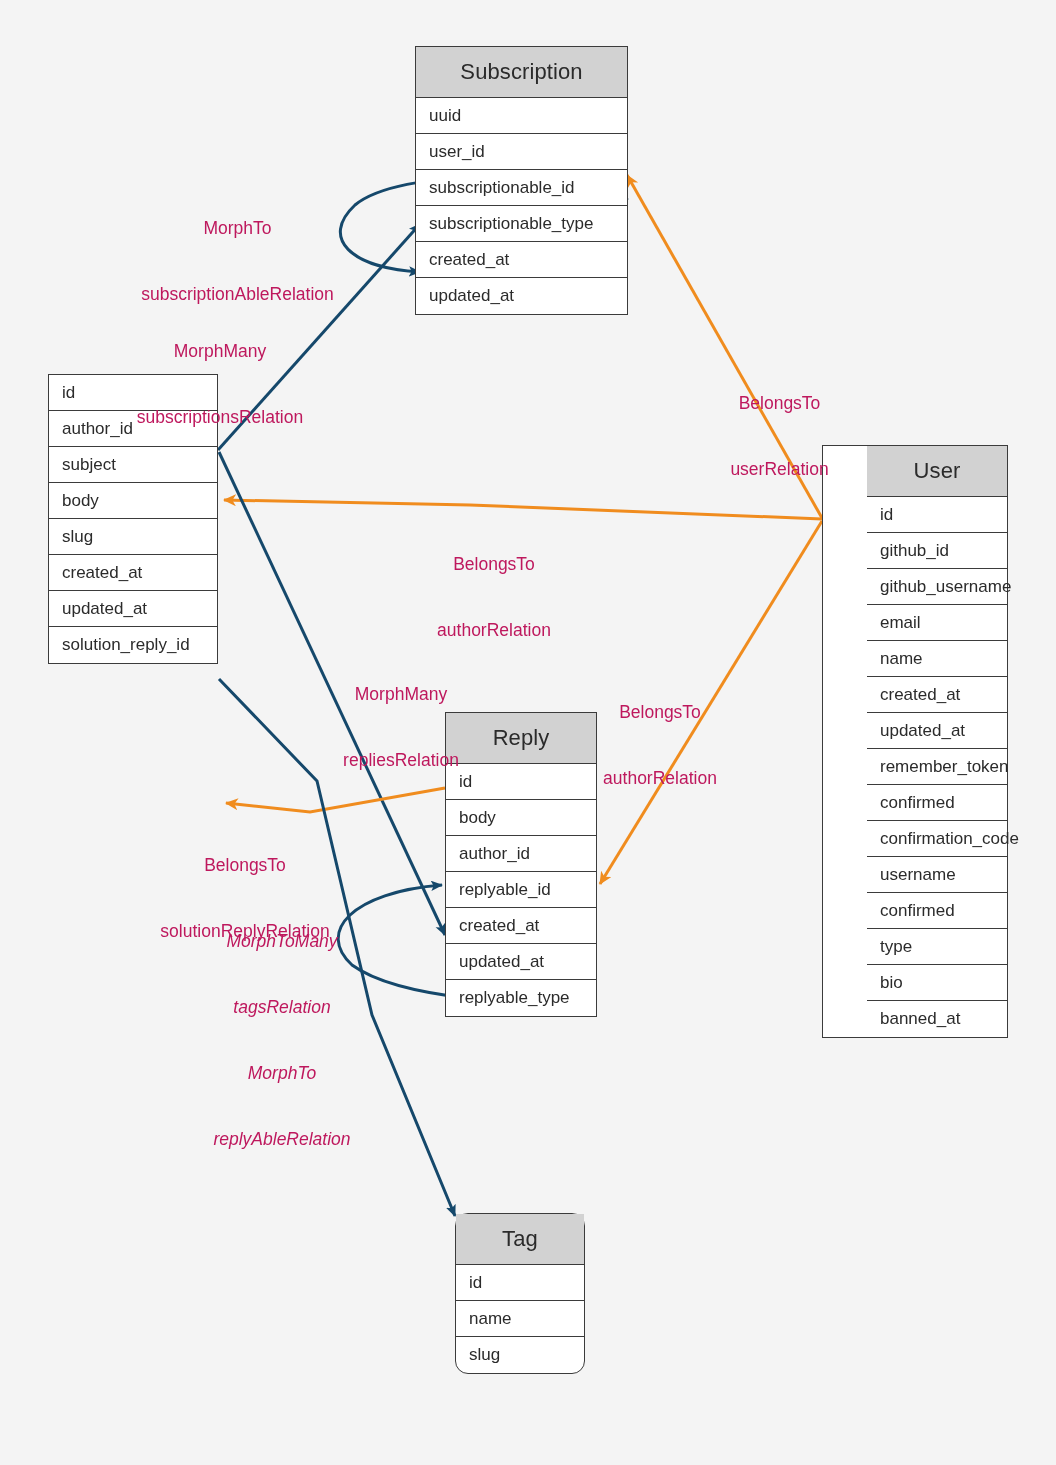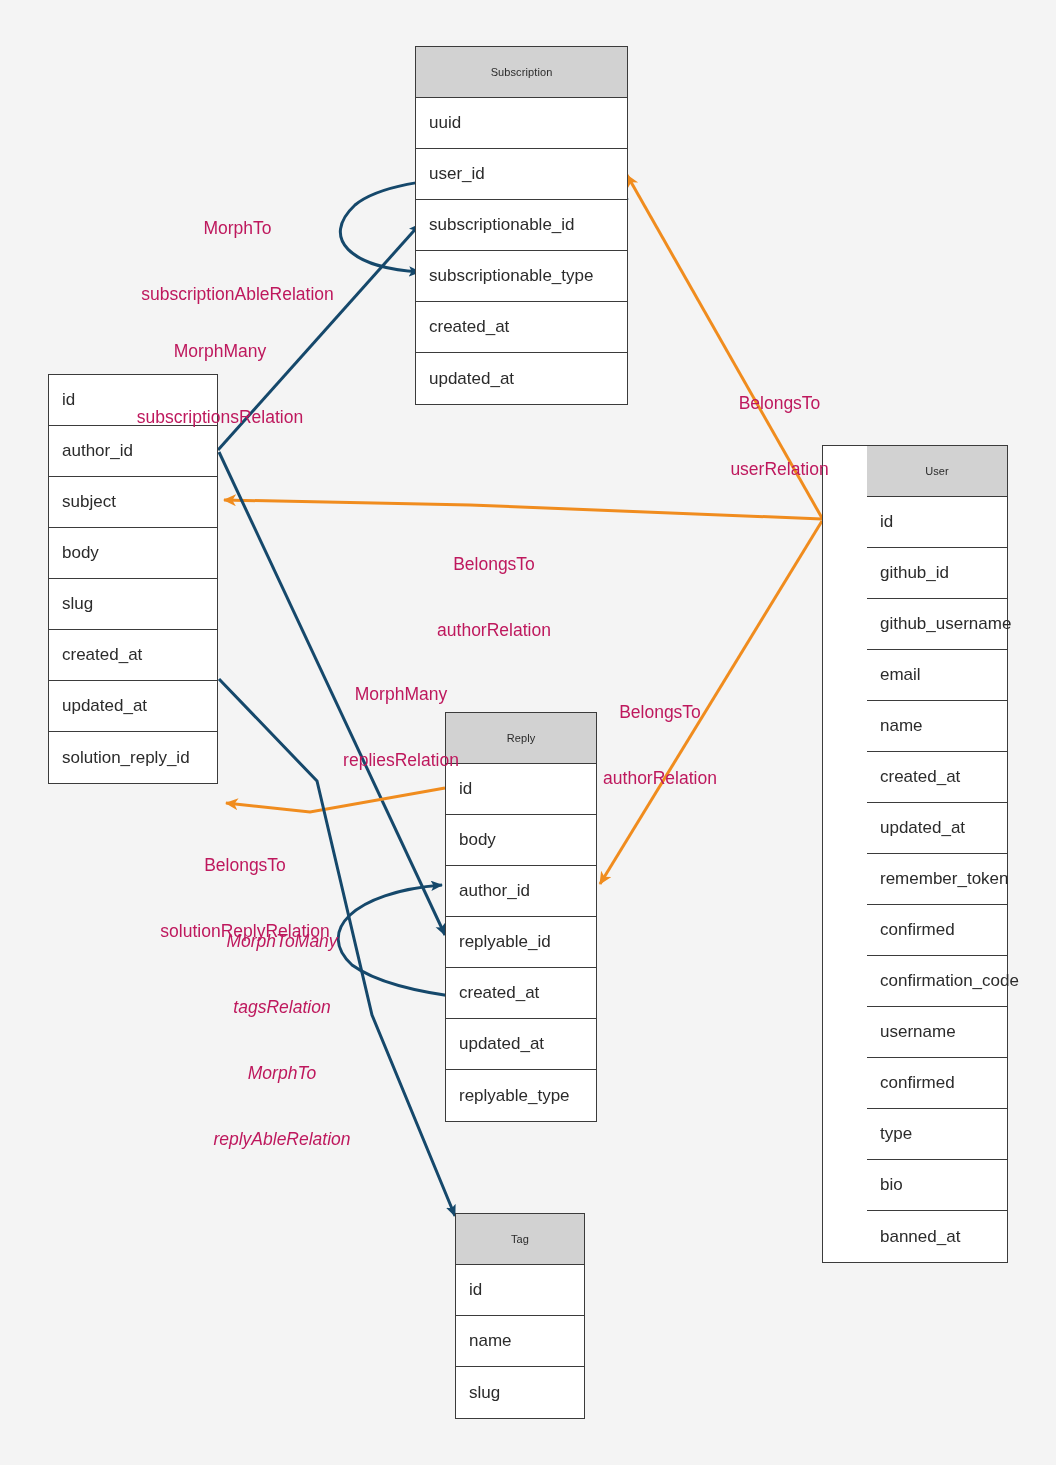--- a/index.html
+++ b/index.html
@@ -26,26 +26,26 @@
     border: 1.6px solid #3b3b3b;
     background: #ffffff;
   }
   .entity .ent-header {
     height: 51px;
     background: #d2d2d2;
     border-bottom: 1.6px solid #3b3b3b;
     display: flex;
     align-items: center;
     justify-content: center;
-    font-size: 11px;
+    font-size: 22px;
     color: #2b2b2b;
     letter-spacing: 0.1px;
   }
   .entity .ent-row {
-    height: 51px;
+    height: 36px;
     border-bottom: 1.3px solid #3b3b3b;
     display: flex;
     align-items: center;
     padding-left: 13px;
     font-size: 17px;
     color: #2b2b2b;
   }
   .entity .ent-row:last-child { border-bottom: none; }
   .edge-label {
     position: absolute;
@@ -139,21 +139,21 @@
     <div class="ent-header">Reply</div>
     <div class="ent-row">id</div>
     <div class="ent-row">body</div>
     <div class="ent-row">author_id</div>
     <div class="ent-row">replyable_id</div>
     <div class="ent-row">created_at</div>
     <div class="ent-row">updated_at</div>
     <div class="ent-row">replyable_type</div>
   </div>
 
-  <div class="entity" style="left:455px; top:1213px; width:130px;">
+  <div class="entity" style="left:455px; top:1213px; width:130px;border-radius:13px;">
     <div class="ent-header">Tag</div>
     <div class="ent-row">id</div>
     <div class="ent-row">name</div>
     <div class="ent-row">slug</div>
   </div>
 
   <div class="edge-label" style="left:130px; top:173px; width:215px;">
     <div>MorphTo</div>
     <div>subscriptionAbleRelation</div>
   </div>

